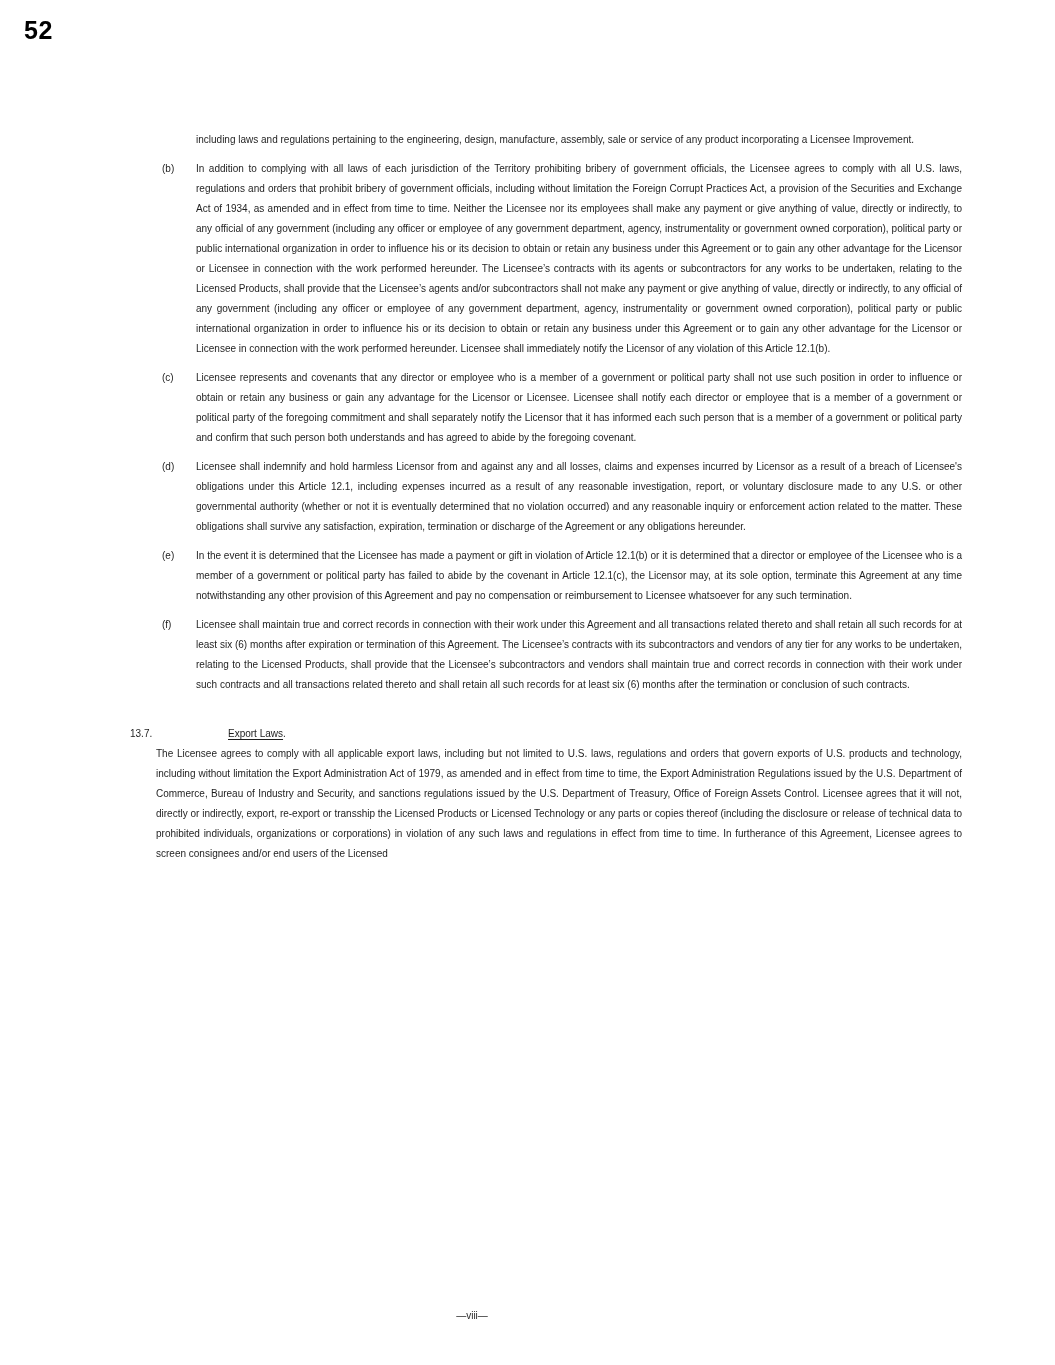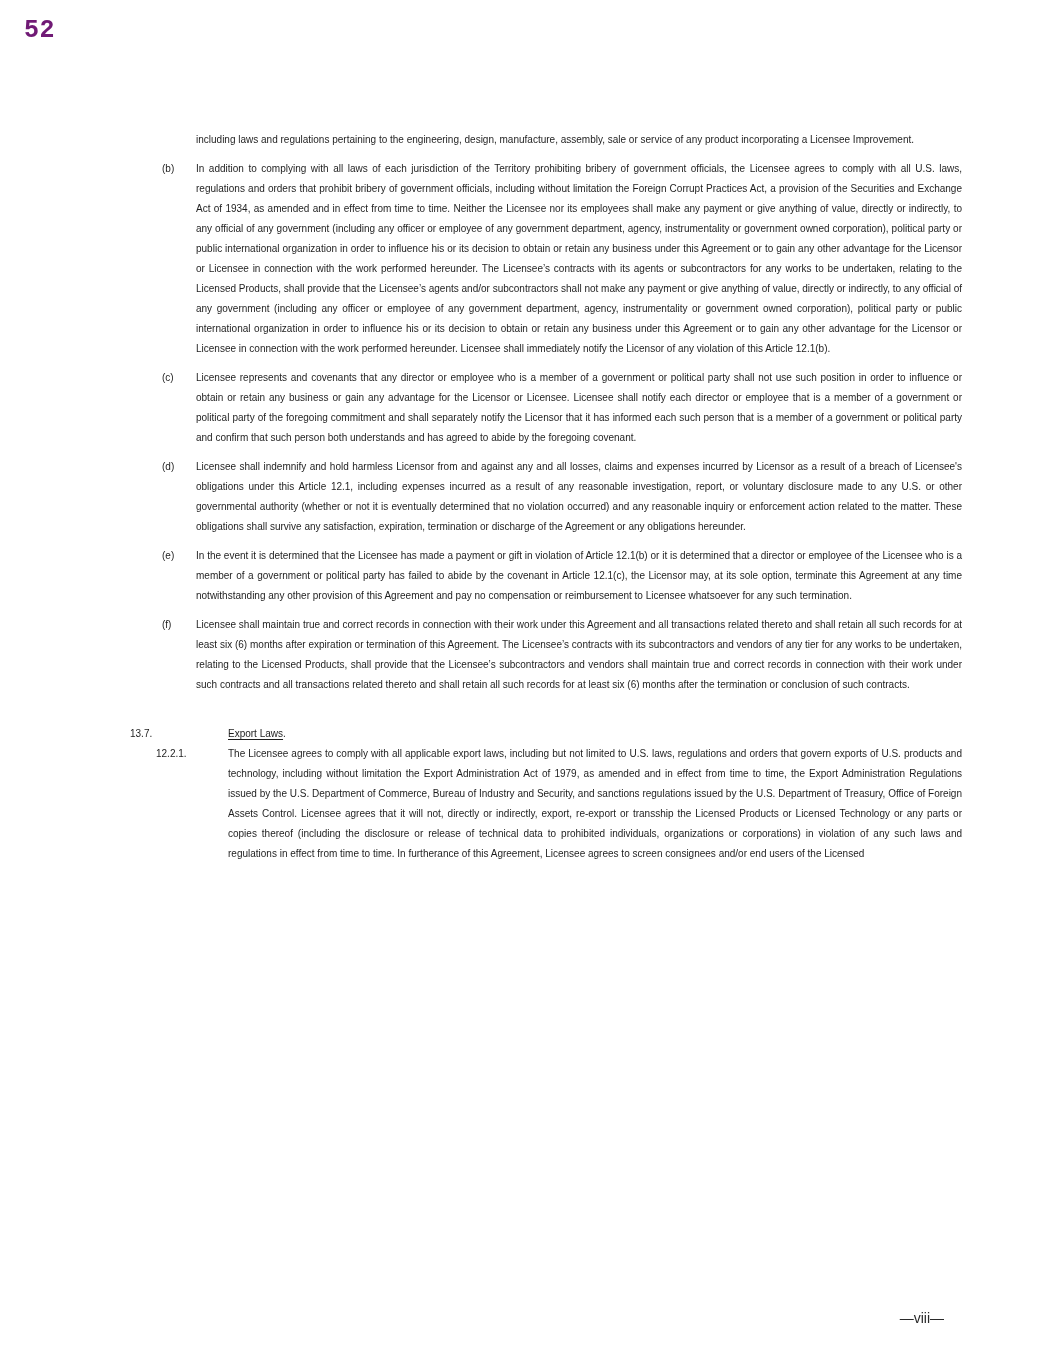--- a/index.html
+++ b/index.html
@@ -17,24 +17,24 @@
     position: relative;
     width: 1055px;
     height: 1365px;
     background: #ffffff;
     overflow: hidden;
   }
   .page-number {
     position: absolute;
     top: 16px;
     left: 24px;
-    font-family: Liberation Mono, monospace;
+    font-family: Liberation Sans, sans-serif;
     font-weight: 700;
     font-size: 25px;
-    color: #701a75;
+    color: #000000;
     letter-spacing: 0.5px;
   }
   .content {
     position: absolute;
     top: 90px;
     left: 0;
     width: 1055px;
     display: flex;
     flex-direction: column;
     font-size: 10px;
@@ -77,22 +77,22 @@
   }
   .sub-row .text {
     flex: 1;
     text-align: justify;
   }
   .footer {
     position: absolute;
     top: 1310px;
     left: 0;
     width: 944px;
-    text-align: right;
-    font-size: 14px;
+    text-align: center;
+    font-size: 10px;
     color: #2a2a2a;
   }
 </style>
 </head>
 <body>
 
 <div class="page">
 
   <div class="page-number">52</div>
 
@@ -124,21 +124,20 @@
       <span class="marker">(f)</span>
       <span class="text">Licensee shall maintain true and correct records in connection with their work under this Agreement and all transactions related thereto and shall retain all such records for at least six (6) months after expiration or termination of this Agreement. The Licensee’s contracts with its subcontractors and vendors of any tier for any works to be undertaken, relating to the Licensed Products, shall provide that the Licensee’s subcontractors and vendors shall maintain true and correct records in connection with their work under such contracts and all transactions related thereto and shall retain all such records for at least six (6) months after the termination or conclusion of such contracts.</span>
     </div>
 
     <div class="section-row">
       <span class="sec-num">13.7.</span>
       <span class="sec-title"><span class="u">Export Laws</span><span>.</span></span>
     </div>
 
     <div class="sub-row">
-      <span class="sub-num">12.2.1.</span>
       <span class="text">The Licensee agrees to comply with all applicable export laws, including but not limited to U.S. laws, regulations and orders that govern exports of U.S. products and technology, including without limitation the Export Administration Act of 1979, as amended and in effect from time to time, the Export Administration Regulations issued by the U.S. Department of Commerce, Bureau of Industry and Security, and sanctions regulations issued by the U.S. Department of Treasury, Office of Foreign Assets Control. Licensee agrees that it will not, directly or indirectly, export, re-export or transship the Licensed Products or Licensed Technology or any parts or copies thereof (including the disclosure or release of technical data to prohibited individuals, organizations or corporations) in violation of any such laws and regulations in effect from time to time. In furtherance of this Agreement, Licensee agrees to screen consignees and/or end users of the Licensed</span>
     </div>
 
   </div>
 
   <div class="footer">—viii—</div>
 
 </div>
 
 </body></html>

